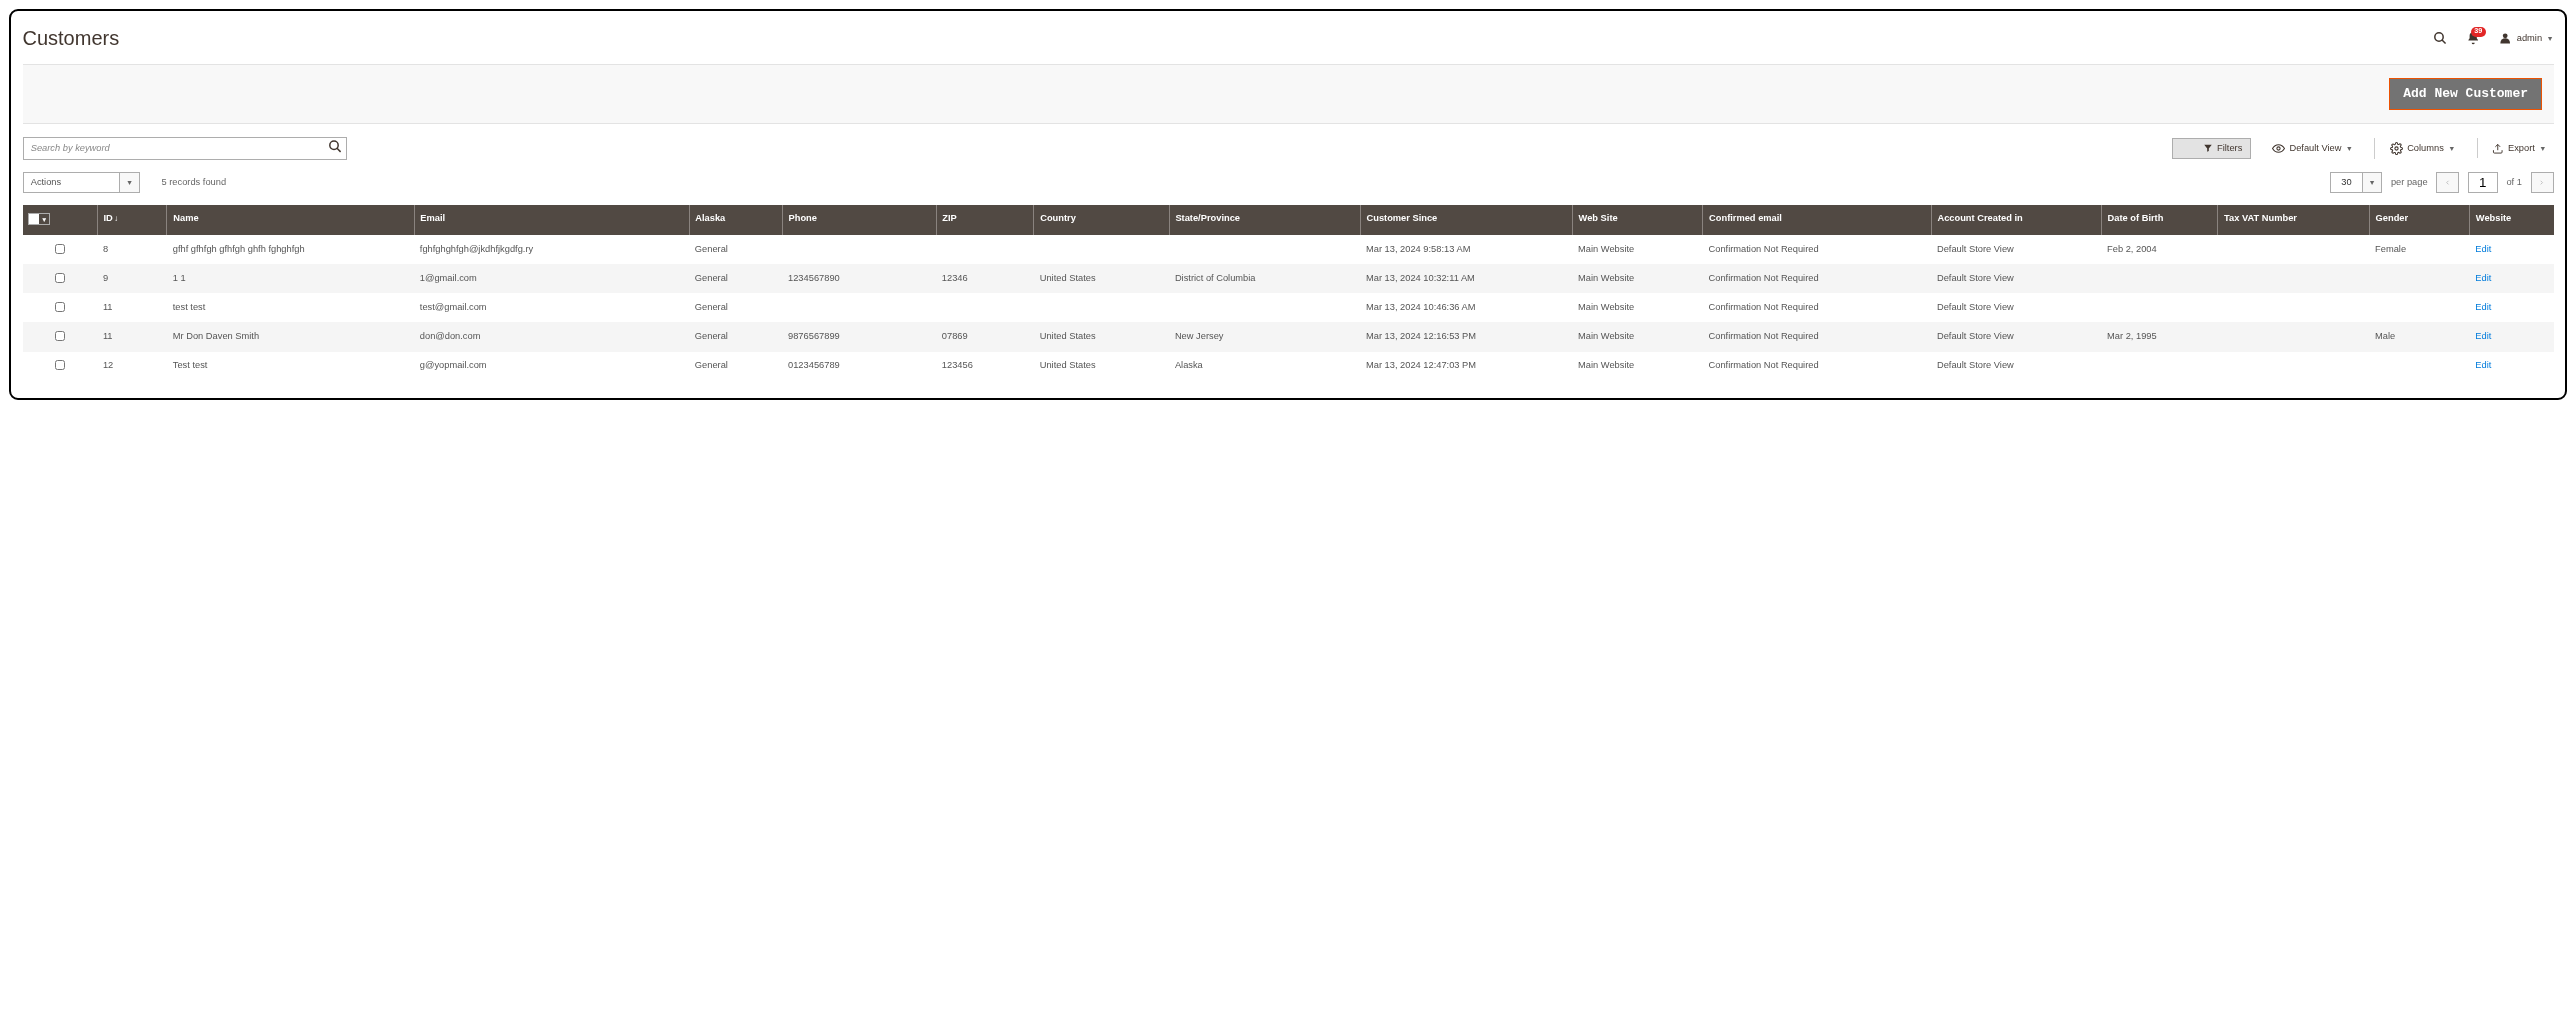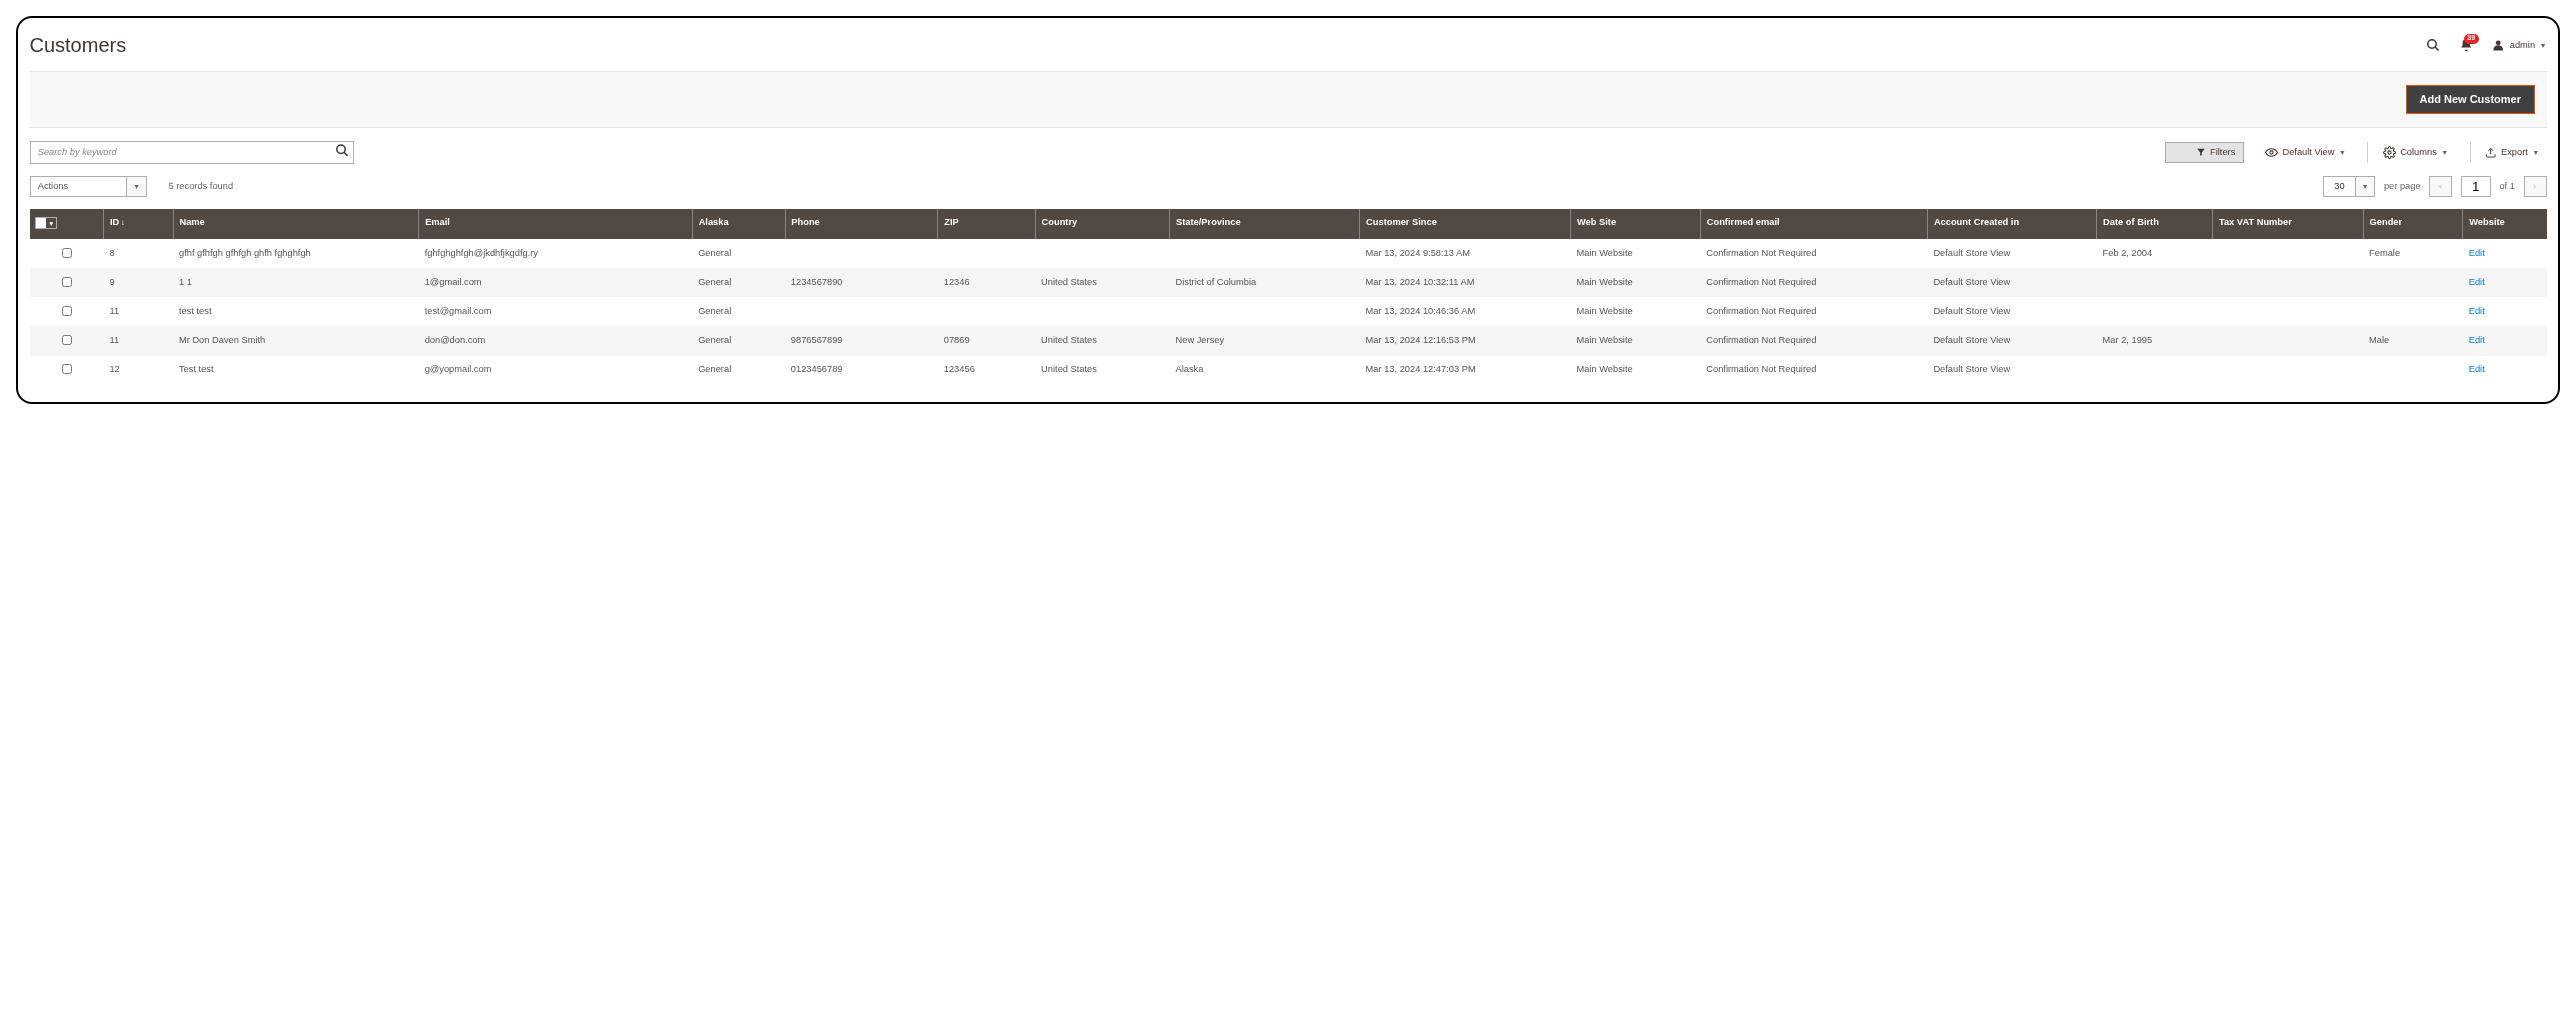--- a/index.html
+++ b/index.html
@@ -8,22 +8,22 @@
   padding: 0;
 }
 body {
   font-family: -apple-system, BlinkMacSystemFont, "Segoe UI", Helvetica, Arial, sans-serif;
   background: #fff;
   color: #333;
   font-size: 9.3px;
 }
 .page-wrap {
   border: 2.2px solid #000;
-  border-radius: 16px;
-  margin: 16px;
+  border-radius: 9px;
+  margin: 9px;
   padding: 8.6px 11.5px 17px 11.5px;
   overflow: hidden;
 }
 .header-row {
   display: flex;
   align-items: center;
   justify-content: space-between;
   padding: 7.2px 0 14.4px 0;
   border-bottom: 0.7px solid #e3e3e3;
 }
@@ -63,27 +63,28 @@
   cursor: pointer;
   color: #41362f;
 }
 .btn-row {
   background: #f8f8f8;
   padding: 13px 11.5px;
   text-align: right;
   border-bottom: 0.7px solid #e3e3e3;
 }
 .btn-primary {
-  background: #404040;
+  background: #737373;
   color: #fff;
   border: 0.7px solid #eb5202;
   padding: 7.2px 13px;
-  font-size: 11px;
+  font-size: 13px;
   font-weight: 600;
   cursor: pointer;
+  font-family: Liberation Mono, monospace;
 }
 .toolbar-row {
   display: flex;
   align-items: center;
   justify-content: space-between;
   padding: 13px 0 7.2px 0;
 }
 .search-wrap {
   position: relative;
 }

